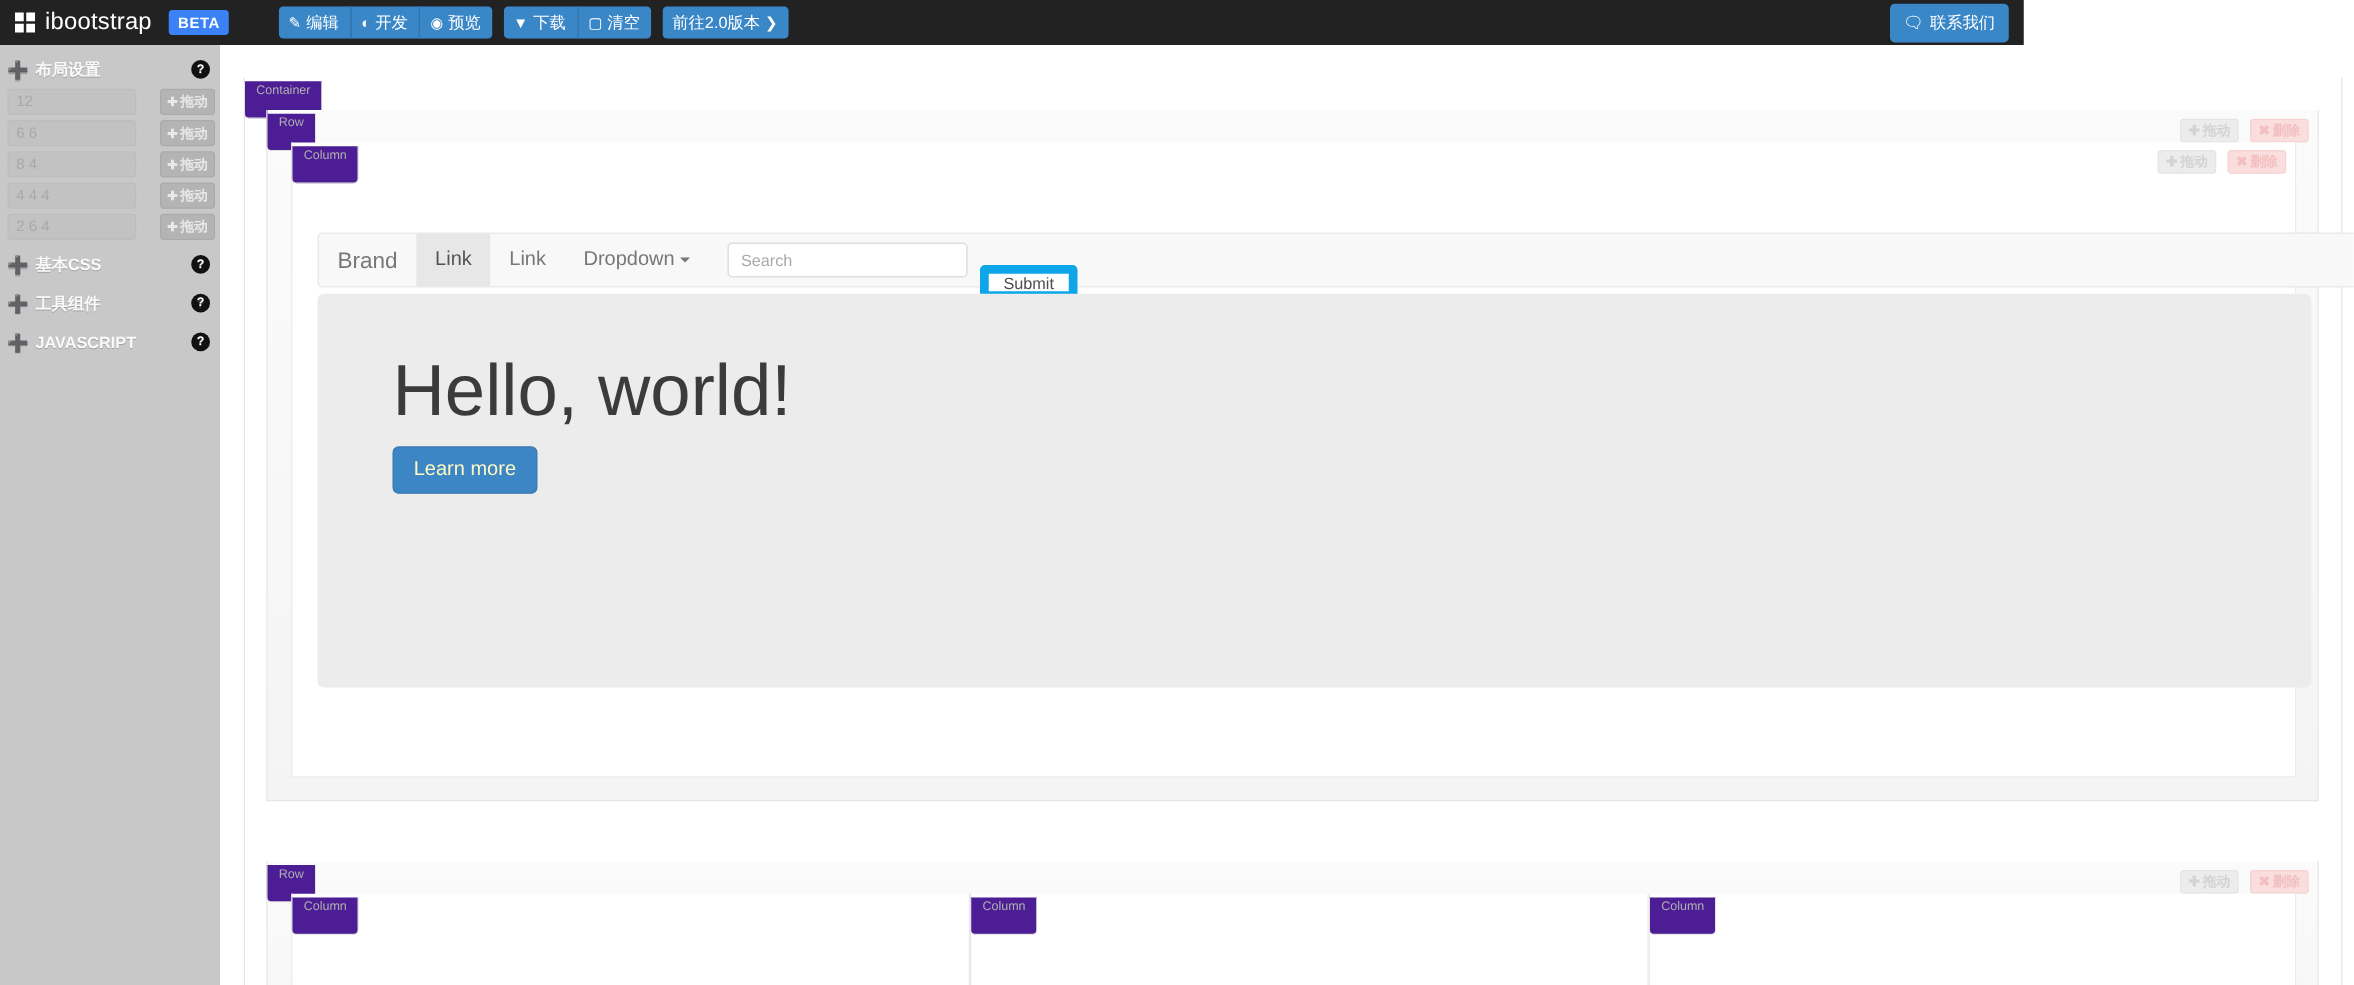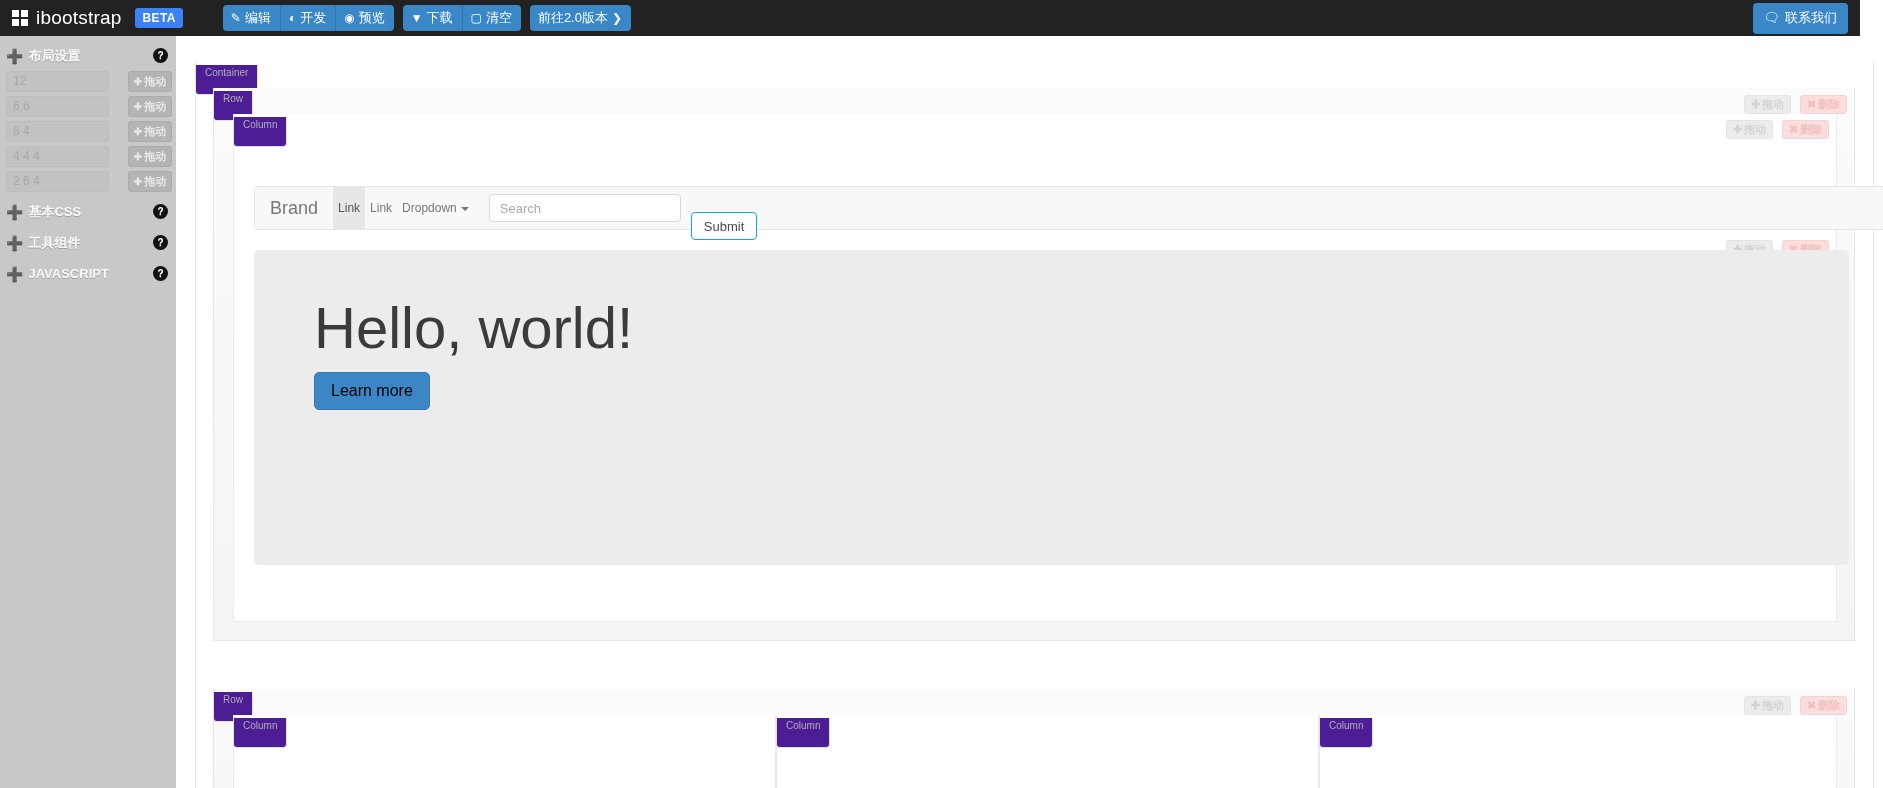--- a/index.html
+++ b/index.html
@@ -7,21 +7,21 @@
     margin: 0; padding: 0;
     width: 1883px; height: 788px;
     overflow: hidden;
     background: #ffffff;
     font-family: "Liberation Sans", sans-serif;
   }
 
   
   #topbar {
     position: absolute; left: 0; top: 0;
-    width: 1860px; height: 36px;
+    width: 1619px; height: 36px;
     background: #222222;
     display: flex; align-items: center;
     padding: 0 12px;
   }
   .logo-wrap { display: flex; align-items: center; gap: 8px; }
   .logo-glyph {
     width: 16px; height: 16px;
     display: grid; grid-template-columns: 1fr 1fr; grid-template-rows: 1fr 1fr;
     gap: 2px;
   }
@@ -181,22 +181,22 @@
     border: 1px solid #e7e7e7;
     border-radius: 4px;
     display: flex; align-items: center;
   }
   .nav-brand {
     font-size: 18px; color: #777777;
     padding: 0 15px; line-height: 42px;
     cursor: pointer;
   }
   .nav-link {
-    font-size: 12px; color: #777777;
-    padding: 0 5px; line-height: 42px; height: 42px;
+    font-size: 16px; color: #777777;
+    padding: 0 15px; line-height: 42px; height: 42px;
     cursor: pointer; white-space: nowrap;
   }
   .nav-link.active { background: #e7e7e7; color: #555555; }
   .caret-dn {
     display: inline-block;
     width: 0; height: 0; margin-left: 4px;
     border-left: 4px solid transparent;
     border-right: 4px solid transparent;
     border-top: 4px solid #777777;
     vertical-align: middle;
@@ -205,51 +205,51 @@
     width: 192px; height: 28px;
     border: 1px solid #d8d8d8; border-radius: 4px;
     background: #ffffff; color: #555555;
     font-size: 13px; padding: 0 10px;
     margin-left: 15px;
     font-family: "Liberation Sans", sans-serif;
   }
   .nav-search::placeholder { color: #a9a9a9; }
   .nav-submit {
     height: 28px; margin-left: 10px;
-    background: #ffffff; border: 1px solid #0ea5e9;
+    background: #ffffff; border: 7px solid #0ea5e9;
     border-radius: 4px; color: #4c4c4c;
     font-size: 13px; padding: 0 12px; cursor: pointer;
     font-family: "Liberation Sans", sans-serif;
     margin-top: 36px;
   }
   .nav-right { margin-left: auto; display: flex; padding-right: 4px; }
 
   
   .jumbo {
     position: absolute;
-    left: 20px; top: 136px;
+    left: 20px; top: 121px;
     width: 1595px; height: 315px;
     background: #ececec;
     border-radius: 5px;
     padding: 48px 60px 0 60px;
   }
   .jumbo h1 {
     margin: 0 0 13px 0;
     font-size: 58px; font-weight: normal;
     color: #3b3b3b; line-height: 1.05;
   }
   .jumbo p {
     margin: 0 0 22px 0;
     font-size: 19px; font-weight: normal;
     color: #3b3b3b; line-height: 1.43;
     max-width: 1470px;
   }
   .learn-btn {
     display: inline-block;
-    background: #3d86c6; color: #000000;
+    background: #3d86c6; color: #fef9c3;
     border: 1px solid #3877ae; border-radius: 5px;
     font-size: 16px; padding: 9px 16px;
     cursor: pointer;
     font-family: "Liberation Sans", sans-serif;
   }
 </style>
 </head>
 <body>
 
 <div id="topbar">

